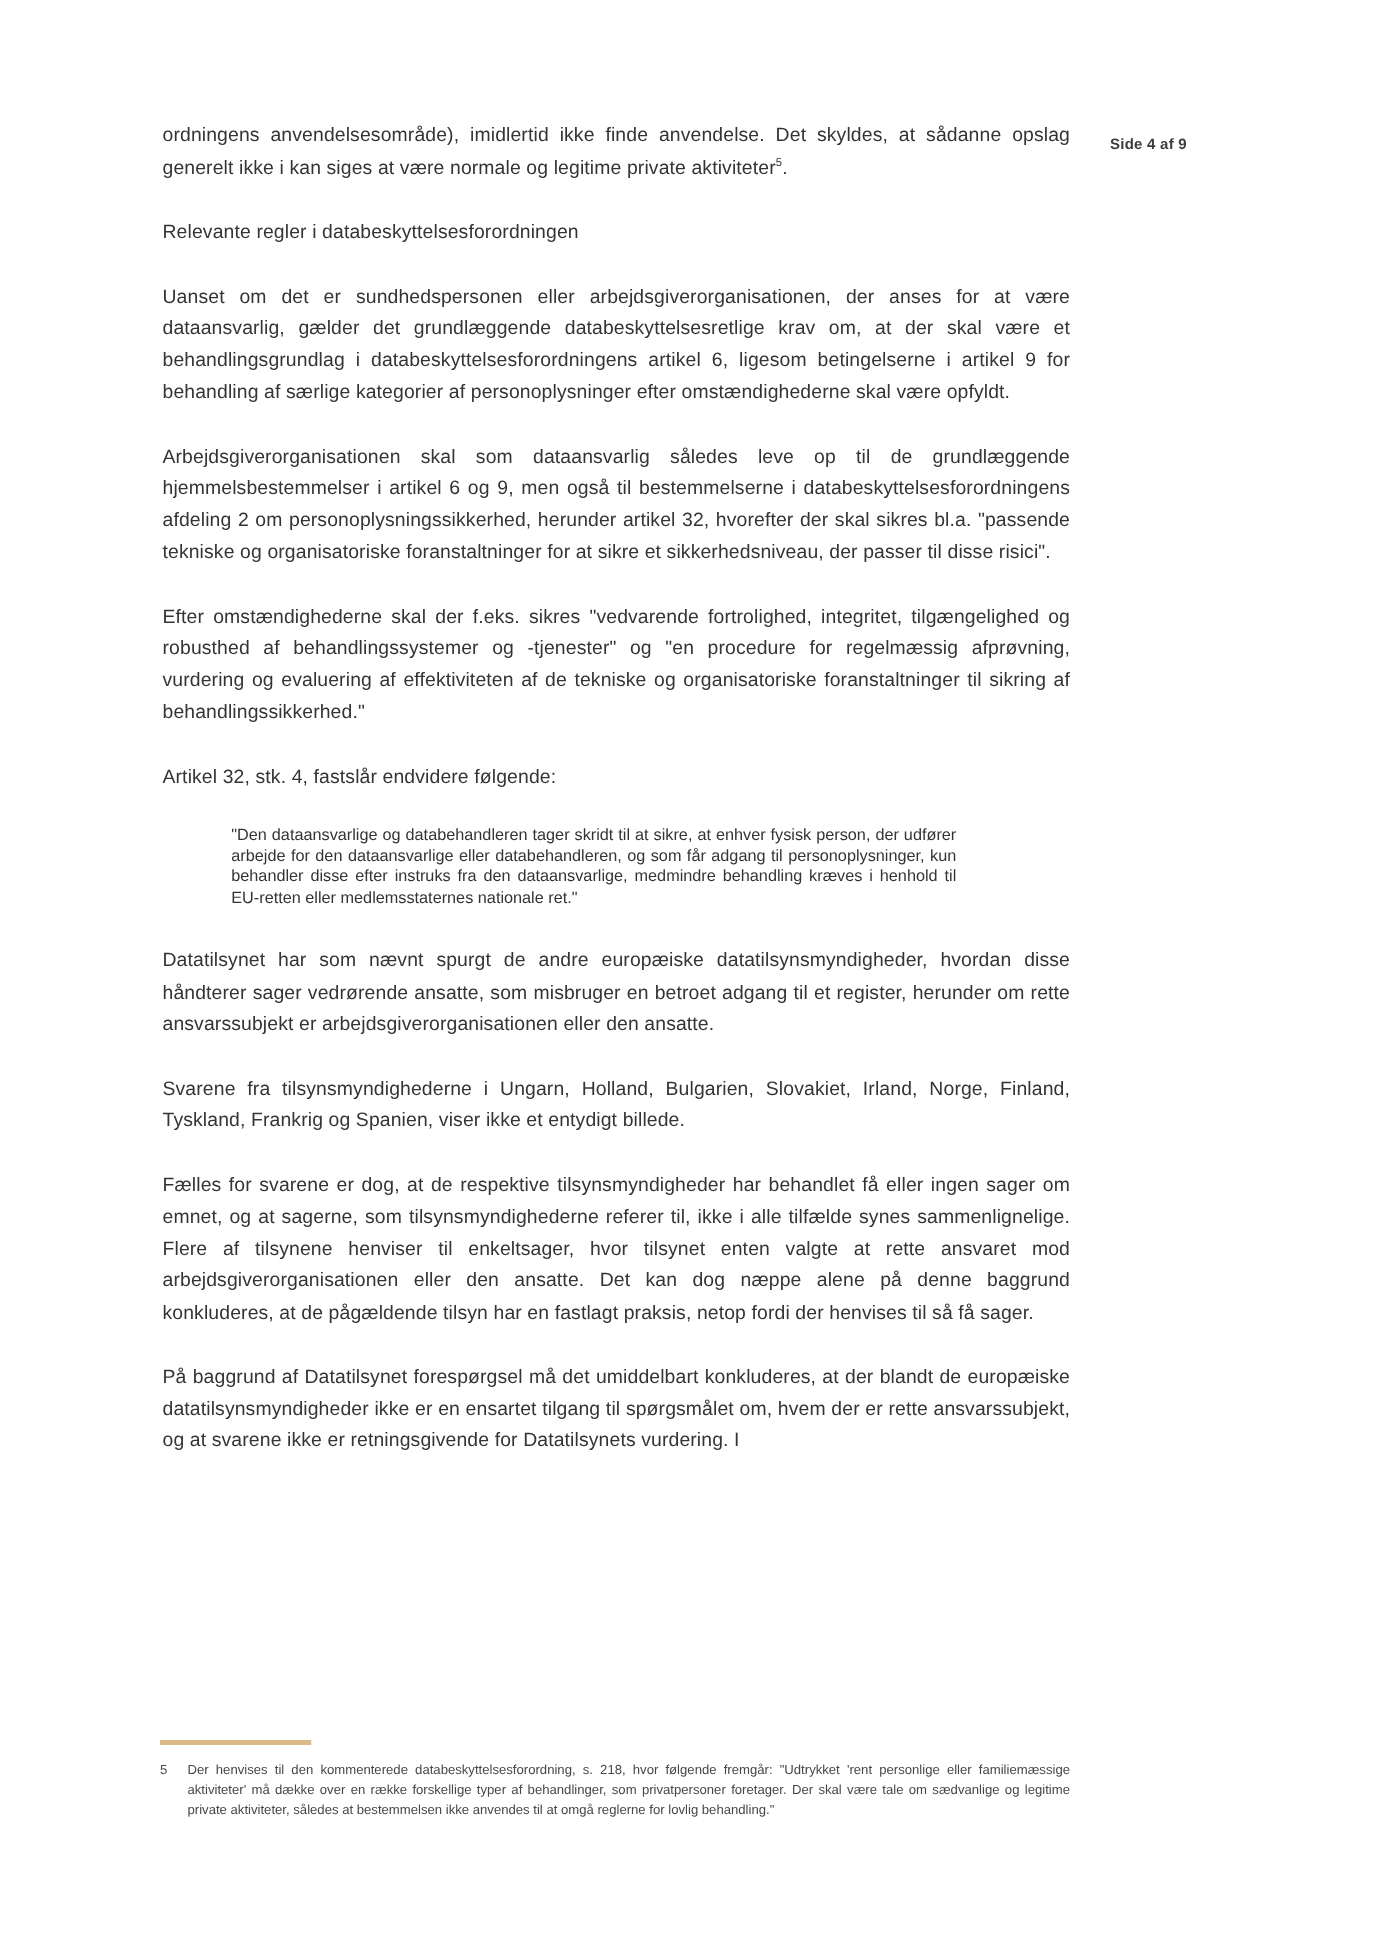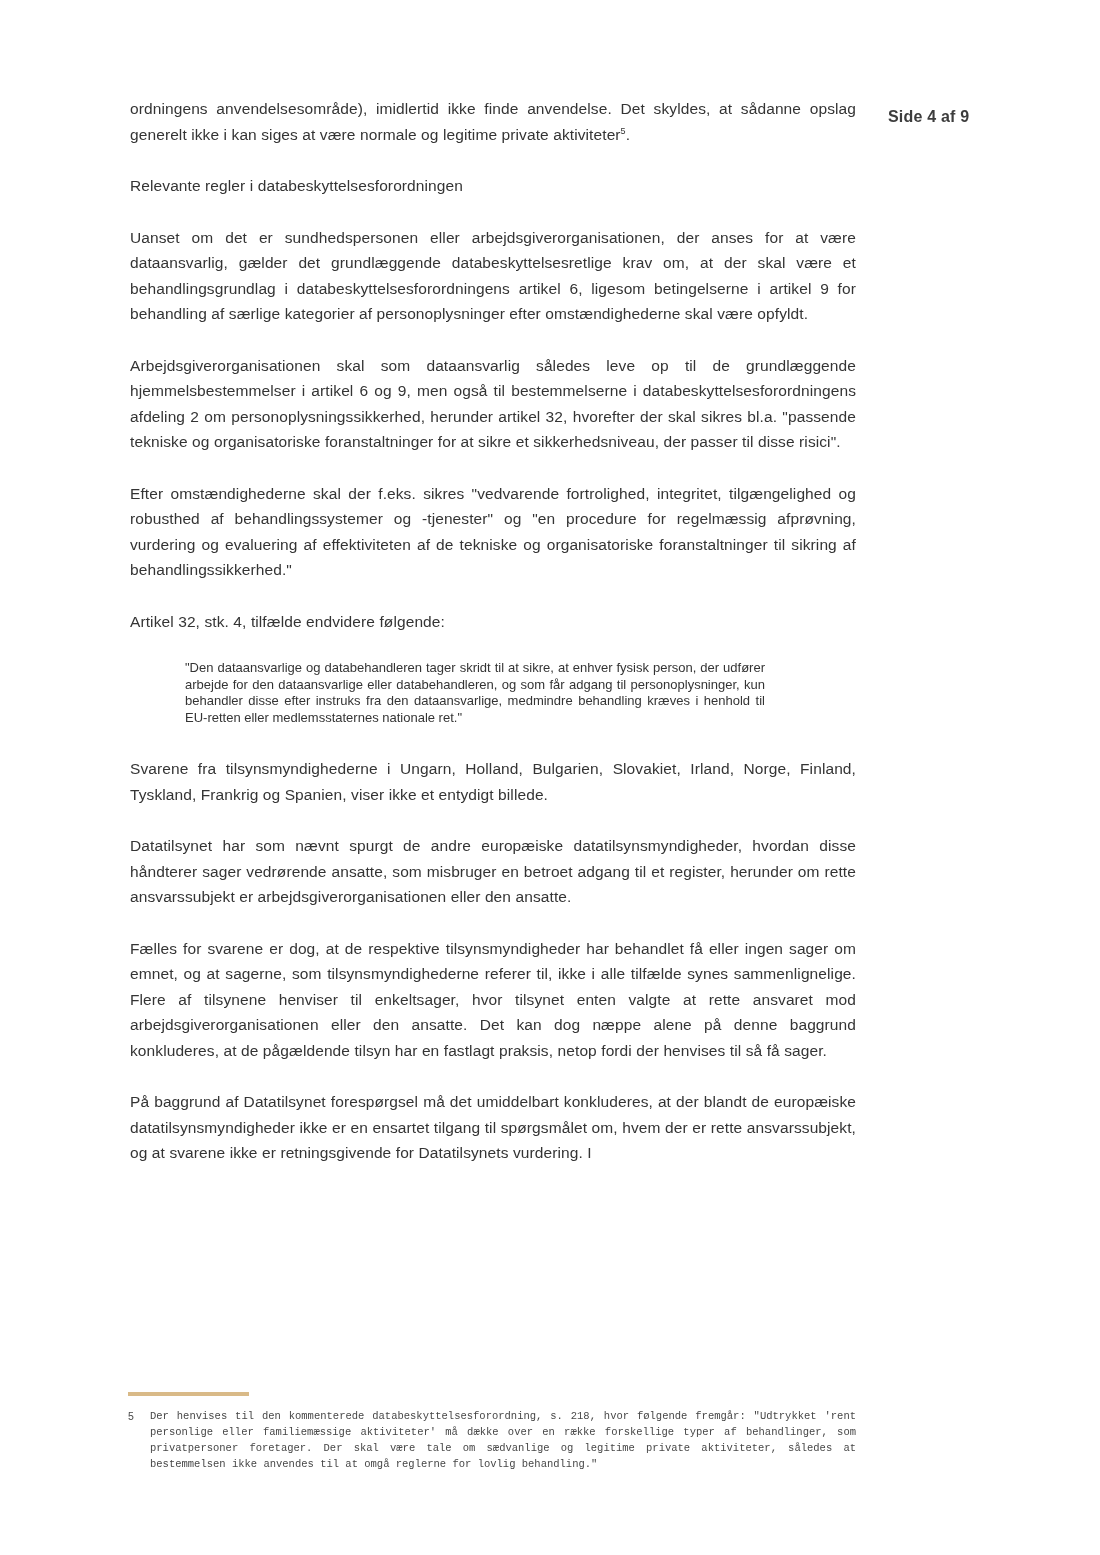--- a/index.html
+++ b/index.html
@@ -9,21 +9,21 @@
     position: relative;
     overflow: hidden;
     font-family: "Liberation Sans", "DejaVu Sans", sans-serif;
     color: #343434;
   }
   .page { position: absolute; inset: 0; background: #ffffff; }
 
   .page-number {
     position: absolute;
     left: 888px; top: 108px;
-    font-size: 16px;
+    font-size: 12px;
     font-weight: 700;
     letter-spacing: 0.2px;
     color: #3d3d3d;
   }
 
   .content {
     position: absolute;
     left: 130px; top: 96px;
     width: 726px;
   }
@@ -67,49 +67,49 @@
     background: #d9ba88;
     margin-bottom: 12px;
   }
   .footnote {
     display: flex;
     font-size: 10.5px;
     line-height: 16px;
     color: #474747;
   }
   .footnote-marker { width: 22px; flex: 0 0 22px; }
-  .footnote-text { flex: 1; text-align: justify; font-family: Liberation Mono, monospace; }
+  .footnote-text { flex: 1; text-align: justify; }
 </style>
 </head>
 <body>
 
 <div class="page">
 
   <div class="page-number">Side 4 af 9</div>
 
   <div class="content">
 
     <p class="para"><span>ordningens anvendelsesområde), imidlertid ikke finde anvendelse. Det skyldes, at sådanne opslag generelt ikke i kan siges at være normale og legitime private aktiviteter</span><sup>5</sup><span>.</span></p>
 
     <p class="heading">Relevante regler i databeskyttelsesforordningen</p>
 
     <p class="para">Uanset om det er sundhedspersonen eller arbejdsgiverorganisationen, der anses for at være dataansvarlig, gælder det grundlæggende databeskyttelsesretlige krav om, at der skal være et behandlingsgrundlag i databeskyttelsesforordningens artikel 6, ligesom betingelserne i artikel 9 for behandling af særlige kategorier af personoplysninger efter omstændighederne skal være opfyldt.</p>
 
     <p class="para">Arbejdsgiverorganisationen skal som dataansvarlig således leve op til de grundlæggende hjemmelsbestemmelser i artikel 6 og 9, men også til bestemmelserne i databeskyttelsesforordningens afdeling 2 om personoplysningssikkerhed, herunder artikel 32, hvorefter der skal sikres bl.a. "passende tekniske og organisatoriske foranstaltninger for at sikre et sikkerhedsniveau, der passer til disse risici".</p>
 
     <p class="para">Efter omstændighederne skal der f.eks. sikres "vedvarende fortrolighed, integritet, tilgængelighed og robusthed af behandlingssystemer og -tjenester" og "en procedure for regelmæssig afprøvning, vurdering og evaluering af effektiviteten af de tekniske og organisatoriske foranstaltninger til sikring af behandlingssikkerhed."</p>
 
-    <p class="para">Artikel 32, stk. 4, tilfælde endvidere følgende:</p>
+    <p class="para">Artikel 32, stk. 4, fastslår endvidere følgende:</p>
 
     <p class="quote">"Den dataansvarlige og databehandleren tager skridt til at sikre, at enhver fysisk person, der udfører arbejde for den dataansvarlige eller databehandleren, og som får adgang til personoplysninger, kun behandler disse efter instruks fra den dataansvarlige, medmindre behandling kræves i henhold til EU-retten eller medlemsstaternes nationale ret."</p>
 
 
+    <p class="para">Datatilsynet har som nævnt spurgt de andre europæiske datatilsynsmyndigheder, hvordan disse håndterer sager vedrørende ansatte, som misbruger en betroet adgang til et register, herunder om rette ansvarssubjekt er arbejdsgiverorganisationen eller den ansatte.</p>
+
     <p class="para">Svarene fra tilsynsmyndighederne i Ungarn, Holland, Bulgarien, Slovakiet, Irland, Norge, Finland, Tyskland, Frankrig og Spanien, viser ikke et entydigt billede.</p>
-
-    <p class="para">Datatilsynet har som nævnt spurgt de andre europæiske datatilsynsmyndigheder, hvordan disse håndterer sager vedrørende ansatte, som misbruger en betroet adgang til et register, herunder om rette ansvarssubjekt er arbejdsgiverorganisationen eller den ansatte.</p>
 
     <p class="para">Fælles for svarene er dog, at de respektive tilsynsmyndigheder har behandlet få eller ingen sager om emnet, og at sagerne, som tilsynsmyndighederne referer til, ikke i alle tilfælde synes sammenlignelige. Flere af tilsynene henviser til enkeltsager, hvor tilsynet enten valgte at rette ansvaret mod arbejdsgiverorganisationen eller den ansatte. Det kan dog næppe alene på denne baggrund konkluderes, at de pågældende tilsyn har en fastlagt praksis, netop fordi der henvises til så få sager.</p>
 
     <p class="para">På baggrund af Datatilsynet forespørgsel må det umiddelbart konkluderes, at der blandt de europæiske datatilsynsmyndigheder ikke er en ensartet tilgang til spørgsmålet om, hvem der er rette ansvarssubjekt, og at svarene ikke er retningsgivende for Datatilsynets vurdering. I</p>
 
   </div>
 
   <div class="footnote-area">
     <div class="footnote-rule"></div>
     <div class="footnote">

